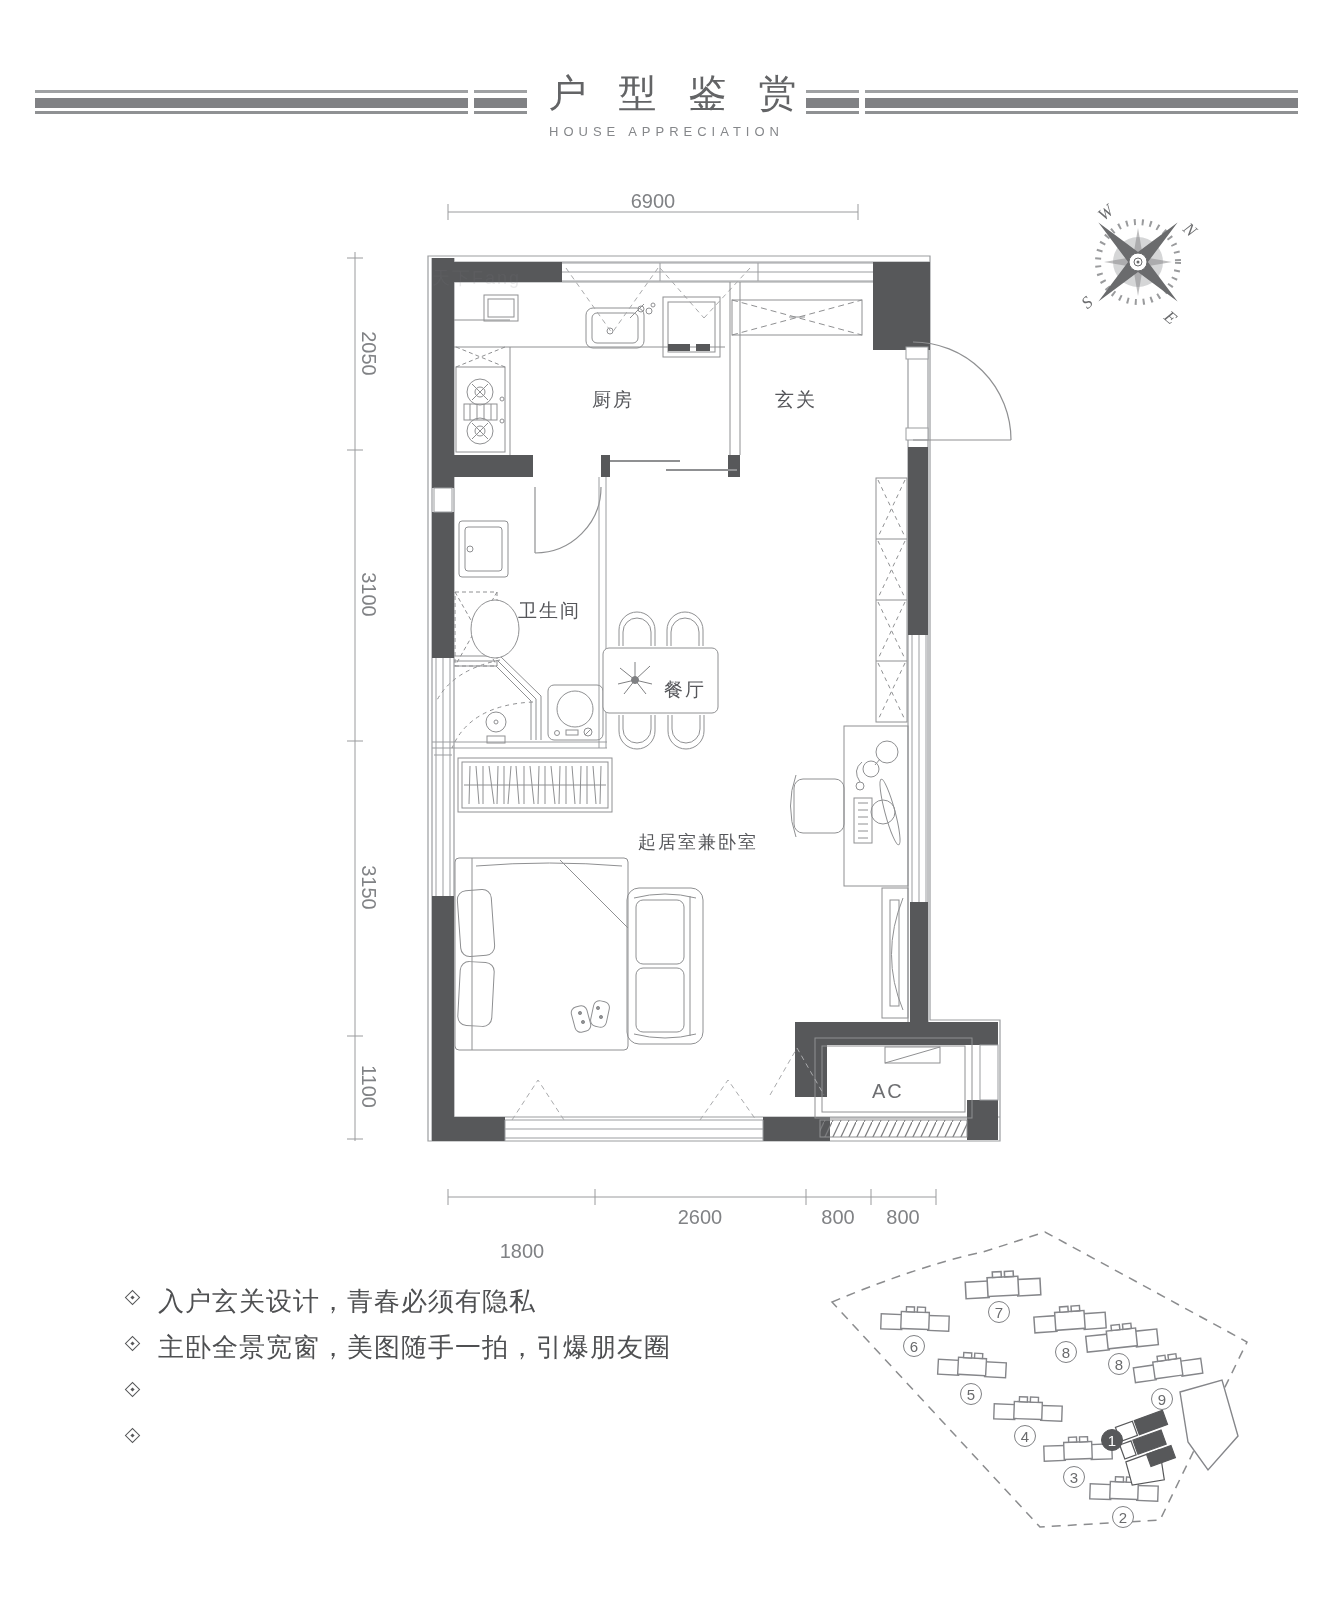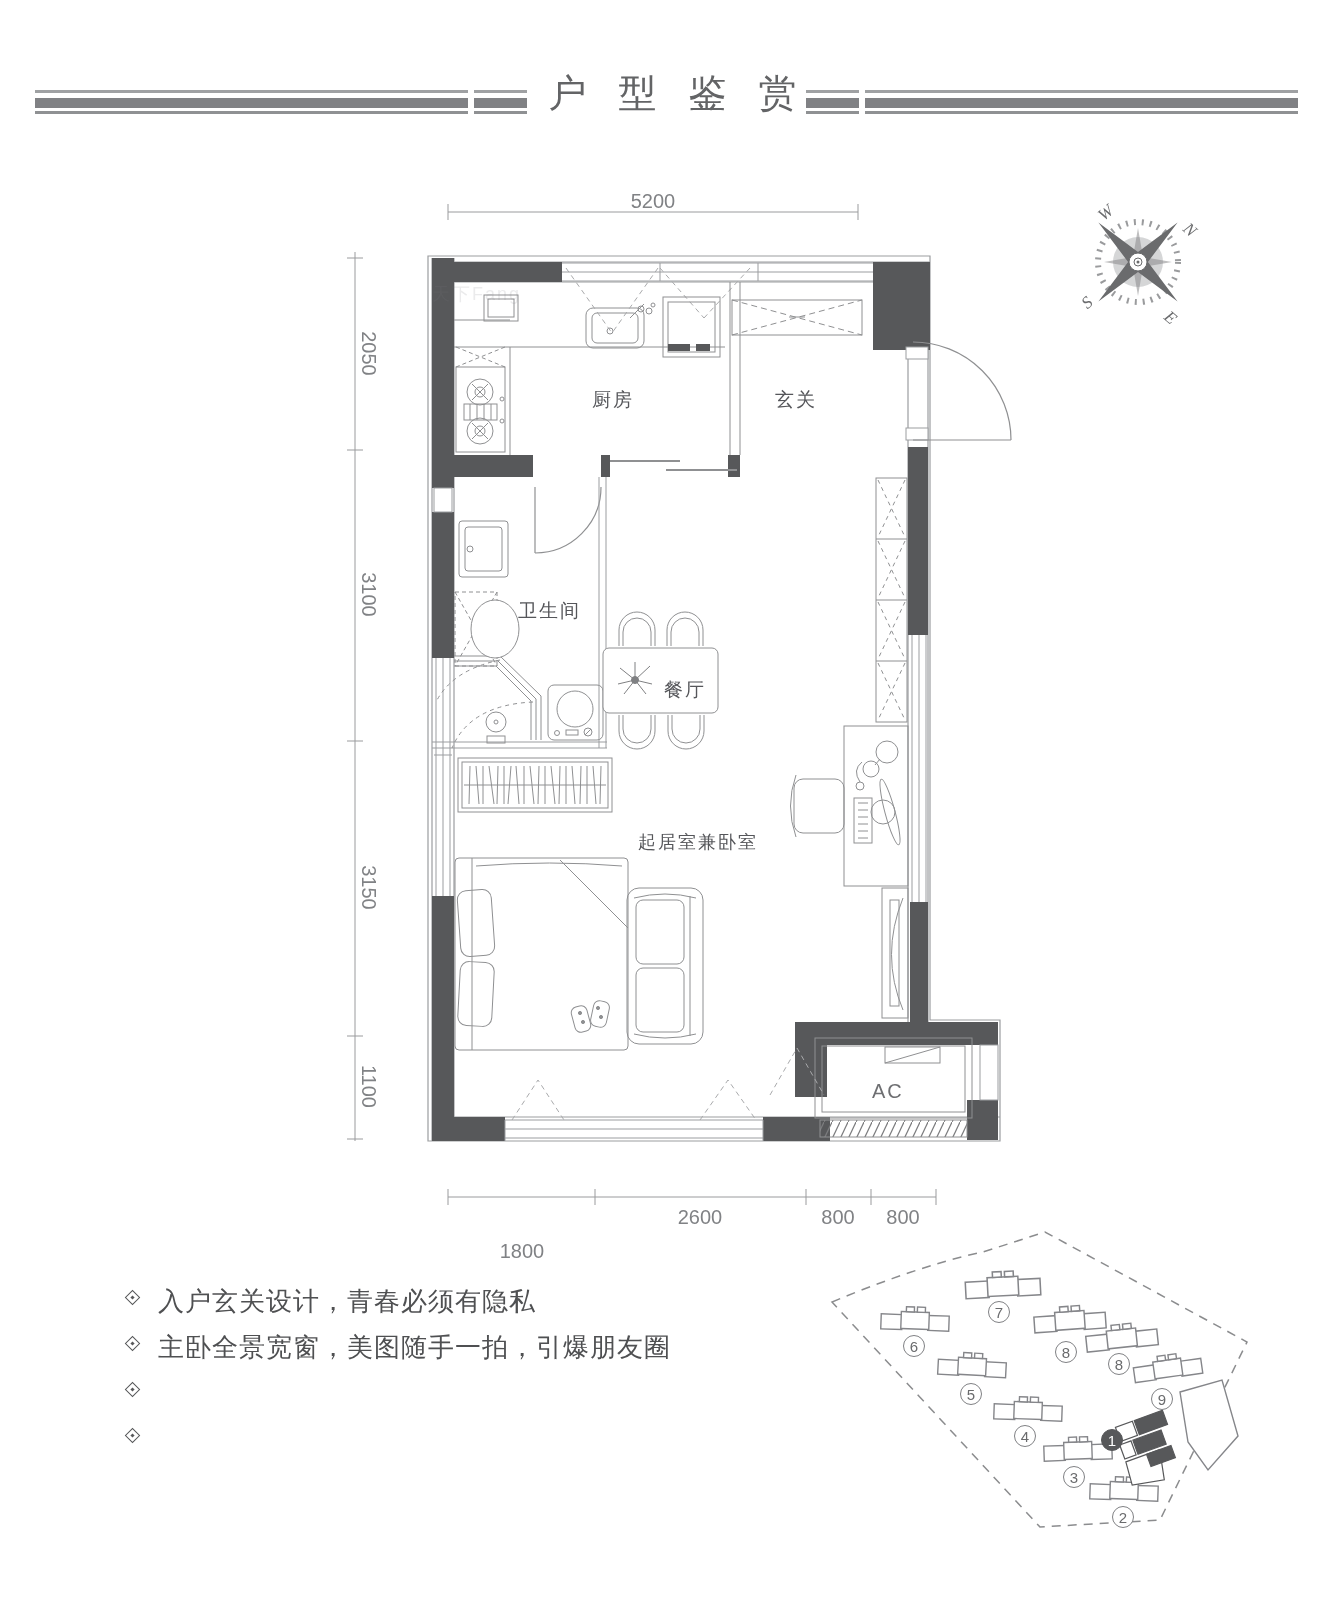--- a/index.html
+++ b/index.html
@@ -53,20 +53,21 @@
     <div class="l1"></div>
       <div class="l2"></div>
       <div class="l3"></div>
   </div>
   <div class="band" style="left:865px;top:90px;width:433px;">
     <div class="l1"></div>
       <div class="l2"></div>
       <div class="l3"></div>
   </div>
   <div class="title">户型鉴赏</div>
+  <div class="subtitle">HOUSE APPRECIATION</div>
 
   <svg width="1333" height="1600" viewBox="0 0 1333 1600">
     <defs>
       <pattern id="hatch" width="8" height="17" patternUnits="userSpaceOnUse">
         <line x1="0" y1="17" x2="8" y2="0" stroke="#7b7c7e" stroke-width="1.2"></line>
       </pattern>
       <g id="bldg" stroke="#85868a" stroke-width="1.4" fill="#ffffff">
         <rect x="-34" y="-7" width="21" height="15"></rect>
         <rect x="13" y="-7" width="21" height="15"></rect>
         <rect x="-14" y="-10" width="28" height="17"></rect>
@@ -400,30 +401,30 @@
         <rect x="-28" y="-30" width="18" height="15" fill="#fff"></rect>
         <rect x="-8" y="-30" width="30" height="15" fill="#57585a"></rect>
         <rect x="-30" y="-12" width="12" height="15" fill="#fff"></rect>
         <rect x="-16" y="-12" width="30" height="15" fill="#57585a"></rect>
         <path d="M-30,6 L6,6 L0,36 L-32,30 Z" fill="#fff"></path>
         <rect x="-8" y="6" width="26" height="13" fill="#57585a"></rect>
       </g>
     </g>
   </svg>
 
-  <div class="watermark" style="left:432px;top:282px;">天下Fang</div>
+  <div class="watermark" style="left:432px;top:266px;">天下Fang</div>
 
   <div class="room" style="left:592px;top:380px;">厨房</div>
   <div class="room" style="left:775px;top:380px;">玄关</div>
   <div class="room" style="left:518px;top:591px;">卫生间</div>
   <div class="room" style="left:664px;top:670px;">餐厅</div>
   <div class="room" style="left:638px;top:823px;font-size:18px;">起居室兼卧室</div>
   <div class="room" style="left:872px;top:1073px;font-size:20px;color:#6e6f72;">AC</div>
 
-  <div class="dimh" style="left:593px;top:190px;">5200</div>
+  <div class="dimh" style="left:593px;top:190px;">6900</div>
   <div class="dimv" style="left:308px;top:342px;">2050</div>
   <div class="dimv" style="left:308px;top:583px;">3100</div>
   <div class="dimv" style="left:308px;top:876px;">3150</div>
   <div class="dimv" style="left:308px;top:1075px;">1100</div>
   <div class="dimh" style="left:462px;top:1240px;">1800</div>
   <div class="dimh" style="left:640px;top:1206px;text-align:center;">2600</div>
   <div class="dimh" style="left:778px;top:1206px;">800</div>
   <div class="dimh" style="left:843px;top:1206px;">800</div>
 
   <span class="compass-label" style="left:1099px;top:203px;transform:rotate(-40deg);">W</span>

